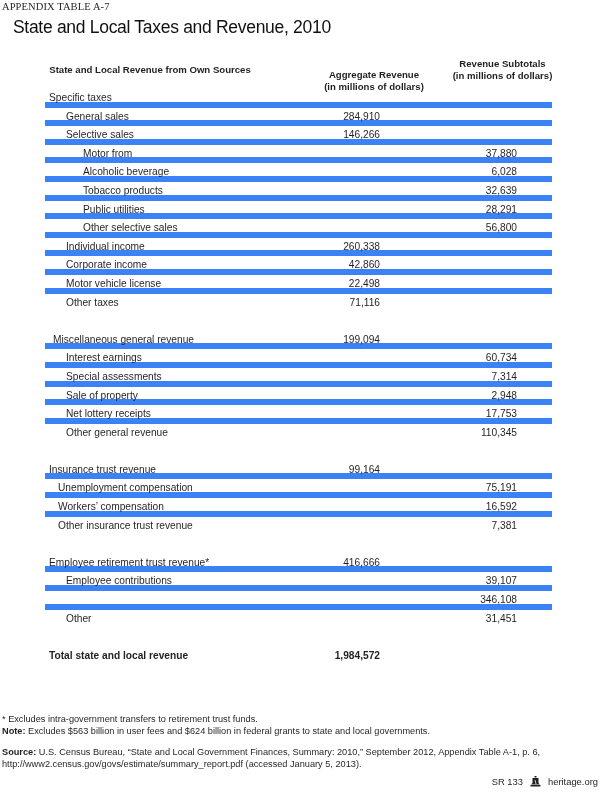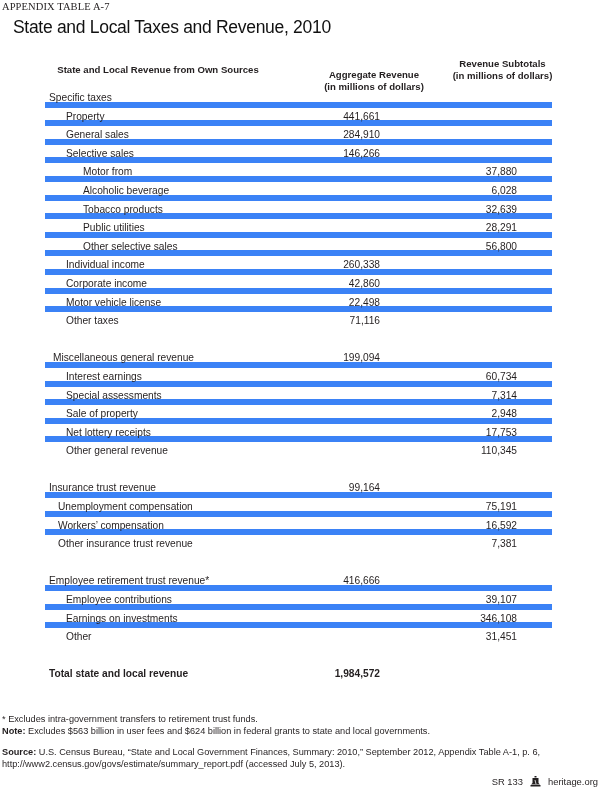--- a/index.html
+++ b/index.html
@@ -3,21 +3,21 @@
 <meta charset="utf-8">
 <style>
   html, body { margin: 0; padding: 0; background: #ffffff; }
   body { width: 600px; height: 795px; position: relative; overflow: hidden; color: #231f20; font-family: "Liberation Sans", "DejaVu Sans", sans-serif; }
   .kicker { position: absolute; left: 2px; top: 1px; font-family: "Liberation Serif", serif; font-size: 10.5px; letter-spacing: 0.1px; color: #231f20; }
   .title { position: absolute; left: 2px; top: 17px; font-size: 17.5px; font-weight: normal; letter-spacing: -0.3px; color: #111; margin-left: 11px; }
   .hdr { position: absolute; font-weight: bold; font-size: 9.6px; text-align: center; line-height: 12px; color: #231f20; }
   .hdr-label { left: 45px; width: 210px; top: 92px; }
   .hdr-agg { left: 309px; width: 130px; top: 58px; margin-top: 11px; }
   .hdr-sub { left: 435px; width: 135px; top: 58px; }
-  .hdr-label { top: 64px; margin-left: 8px; }
+  .hdr-label { top: 64px; }
   #rows { position: absolute; left: 45px; top: 89px; width: 507px; }
   .row { position: relative; height: 18.6px; font-size: 10.2px; line-height: 18.6px; box-sizing: border-box; }
   .row.line { border-bottom: 6px solid #3b82f6; }
   .row.gap { height: 18.6px; }
   .row .lbl { position: absolute; left: 4px; white-space: nowrap; }
   .row.ind1 .lbl { left: 21px; }
   .row.ind1b .lbl { left: 13px; }
   .row.ind2 .lbl { left: 38px; }
   .row.ind0b .lbl { left: 8px; }
   .row .agg { position: absolute; right: 172px; text-align: right; }
@@ -45,25 +45,20 @@
   <div>(in millions of dollars)</div>
 </div>
 
 <div id="rows">
   <div class="row line">
       <span class="lbl">Specific taxes</span>
       <span class="agg"></span>
       <span class="sub"></span>
     </div>
   <div class="row line ind1">
-      <span class="lbl">Property</span>
-      <span class="agg">441,661</span>
-      <span class="sub"></span>
-    </div>
-  <div class="row line ind1">
       <span class="lbl">General sales</span>
       <span class="agg">284,910</span>
       <span class="sub"></span>
     </div>
   <div class="row line ind1">
       <span class="lbl">Selective sales</span>
       <span class="agg">146,266</span>
       <span class="sub"></span>
     </div>
   <div class="row line ind2">
@@ -168,21 +163,20 @@
       <span class="lbl">Employee retirement trust revenue*</span>
       <span class="agg">416,666</span>
       <span class="sub"></span>
     </div>
   <div class="row line ind1">
       <span class="lbl">Employee contributions</span>
       <span class="agg"></span>
       <span class="sub">39,107</span>
     </div>
   <div class="row line ind1">
-      <span class="lbl">Earnings on investments</span>
       <span class="agg"></span>
       <span class="sub">346,108</span>
     </div>
   <div class="row ind1">
       <span class="lbl">Other</span>
       <span class="agg"></span>
       <span class="sub">31,451</span>
     </div>
   <div class="row gap"></div>
   <div class="row total">
@@ -192,21 +186,21 @@
     </div>
 </div>
 
 <div class="notes">
   <div>* Excludes intra-government transfers to retirement trust funds.</div>
   <div><b>Note:</b><span> Excludes $563 billion in user fees and $624 billion in federal grants to state and local governments.</span></div>
 </div>
 
 <div class="source">
   <div><b>Source:</b><span> U.S. Census Bureau, “State and Local Government Finances, Summary: 2010,” September 2012, Appendix Table A-1, p. 6,</span></div>
-  <div>http://www2.census.gov/govs/estimate/summary_report.pdf (accessed July 5, 2013).</div>
+  <div>http://www2.census.gov/govs/estimate/summary_report.pdf (accessed January 5, 2013).</div>
 </div>
 
 <div class="footer">
   <span>SR 133</span>
   <span class="bell">
     <svg width="11" height="11" viewBox="0 0 11 11">
         <rect x="4.5" y="0" width="2" height="1.5" fill="#231f20"></rect>
         <path d="M2.5 2 H8.5 V7 L10 8.5 H1 L2.5 7 Z" fill="#231f20"></path>
         <rect x="0.5" y="9" width="10" height="1.5" fill="#231f20"></rect>
         <line x1="5" y1="4" x2="6" y2="8" stroke="#fff" stroke-width="0.8"></line>

